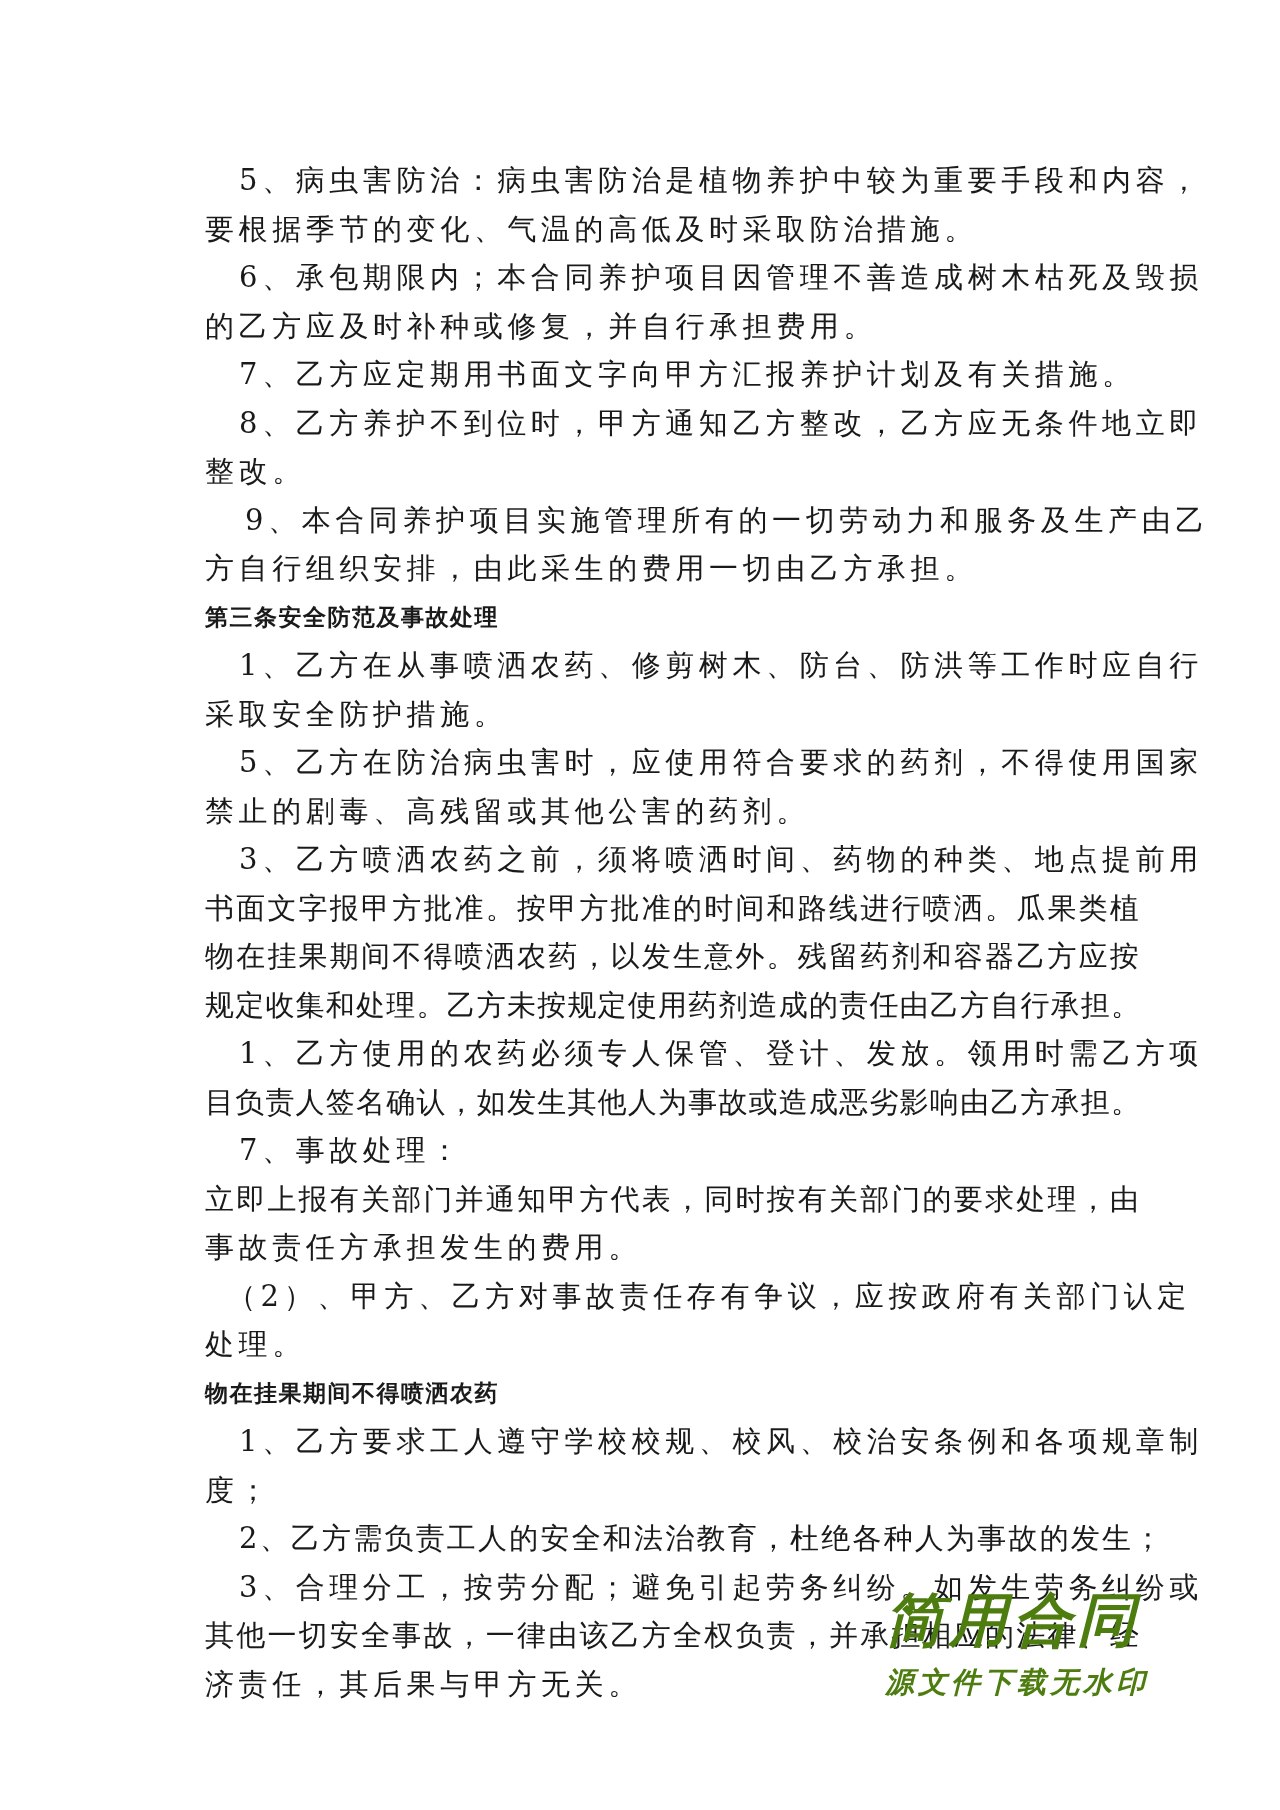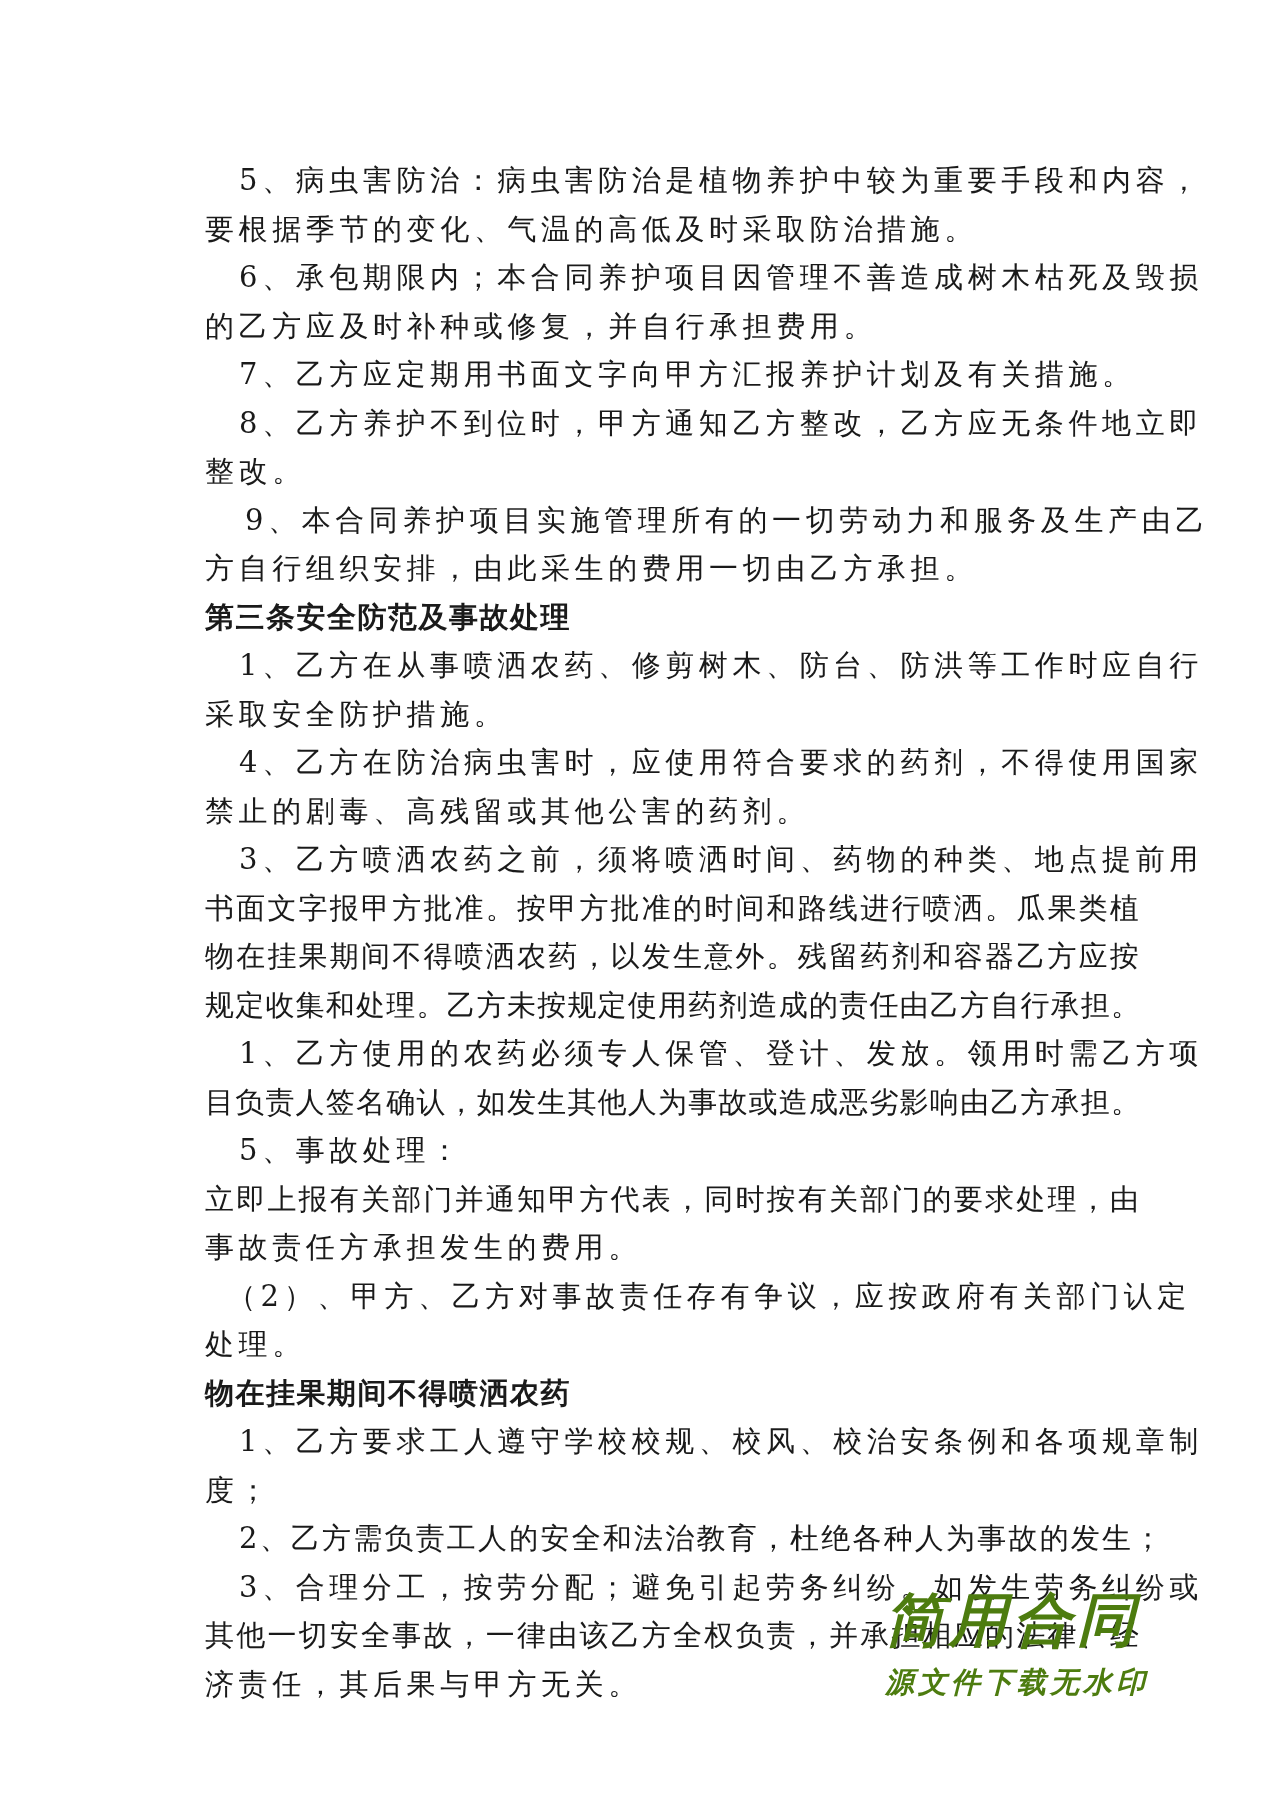--- a/index.html
+++ b/index.html
@@ -27,21 +27,21 @@
     font-size: 29px;
     white-space: nowrap;
     letter-spacing: 4.6px;
   }
   .line.indent { padding-left: 34px; }
   .line.indent2 { padding-left: 40px; }
   .line.heading {
     font-family: "DejaVu Sans", "Liberation Sans", sans-serif;
     font-weight: bold;
     letter-spacing: 1.5px;
-    font-size: 29px;
+    font-size: 23px;
     padding-left: 0;
   }
   .line.tight { letter-spacing: 2.2px; }
   .line.tight2 { letter-spacing: 1.2px; }
   .watermark {
     position: absolute;
     left: 885px;
     top: 1588px;
     width: 320px;
     text-align: left;
@@ -75,29 +75,29 @@
   <div class="line indent">6、承包期限内；本合同养护项目因管理不善造成树木枯死及毁损</div>
   <div class="line">的乙方应及时补种或修复，并自行承担费用。</div>
   <div class="line indent">7、乙方应定期用书面文字向甲方汇报养护计划及有关措施。</div>
   <div class="line indent">8、乙方养护不到位时，甲方通知乙方整改，乙方应无条件地立即</div>
   <div class="line">整改。</div>
   <div class="line indent2">9、本合同养护项目实施管理所有的一切劳动力和服务及生产由乙</div>
   <div class="line">方自行组织安排，由此采生的费用一切由乙方承担。</div>
   <div class="line heading">第三条安全防范及事故处理</div>
   <div class="line indent">1、乙方在从事喷洒农药、修剪树木、防台、防洪等工作时应自行</div>
   <div class="line">采取安全防护措施。</div>
-  <div class="line indent">4、乙方在防治病虫害时，应使用符合要求的药剂，不得使用国家</div>
+  <div class="line indent">5、乙方在防治病虫害时，应使用符合要求的药剂，不得使用国家</div>
   <div class="line">禁止的剧毒、高残留或其他公害的药剂。</div>
   <div class="line indent">3、乙方喷洒农药之前，须将喷洒时间、药物的种类、地点提前用</div>
   <div class="line tight">书面文字报甲方批准。按甲方批准的时间和路线进行喷洒。瓜果类植</div>
   <div class="line tight">物在挂果期间不得喷洒农药，以发生意外。残留药剂和容器乙方应按</div>
   <div class="line tight2">规定收集和处理。乙方未按规定使用药剂造成的责任由乙方自行承担。</div>
   <div class="line indent">1、乙方使用的农药必须专人保管、登计、发放。领用时需乙方项</div>
   <div class="line tight2">目负责人签名确认，如发生其他人为事故或造成恶劣影响由乙方承担。</div>
-  <div class="line indent">5、事故处理：</div>
+  <div class="line indent">7、事故处理：</div>
   <div class="line tight">立即上报有关部门并通知甲方代表，同时按有关部门的要求处理，由</div>
   <div class="line">事故责任方承担发生的费用。</div>
   <div class="line indent" style="padding-left:22px">（2）、甲方、乙方对事故责任存有争议，应按政府有关部门认定</div>
   <div class="line">处理。</div>
   <div class="line heading">物在挂果期间不得喷洒农药</div>
   <div class="line indent">1、乙方要求工人遵守学校校规、校风、校治安条例和各项规章制</div>
   <div class="line">度；</div>
   <div class="line indent tight">2、乙方需负责工人的安全和法治教育，杜绝各种人为事故的发生；</div>
   <div class="line indent">3、合理分工，按劳分配；避免引起劳务纠纷。如发生劳务纠纷或</div>
   <div class="line tight">其他一切安全事故，一律由该乙方全权负责，并承担相应的法律、经</div>

